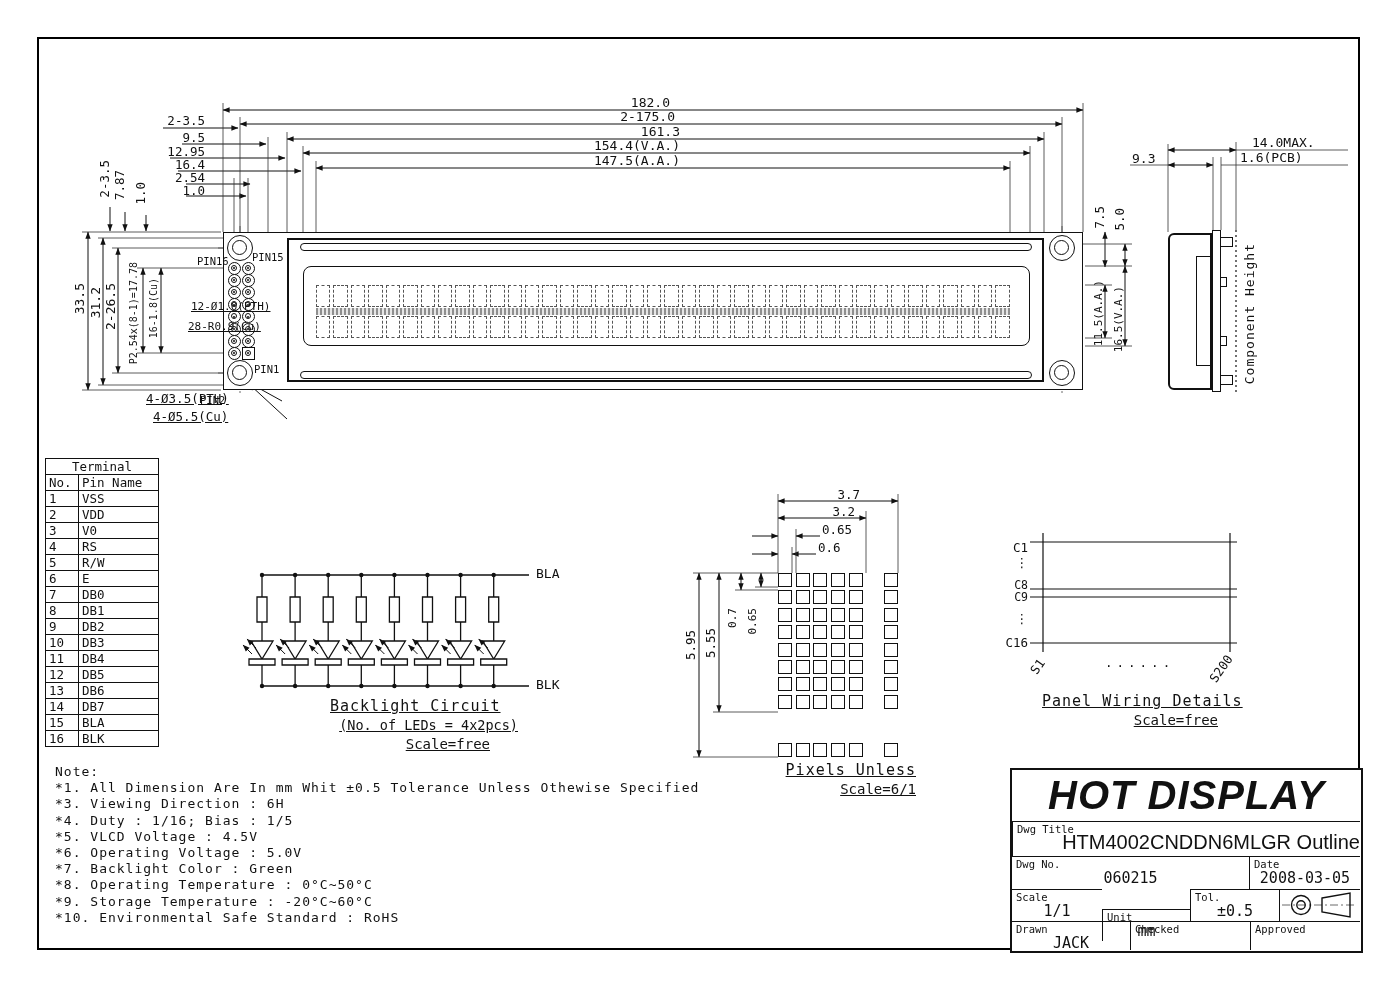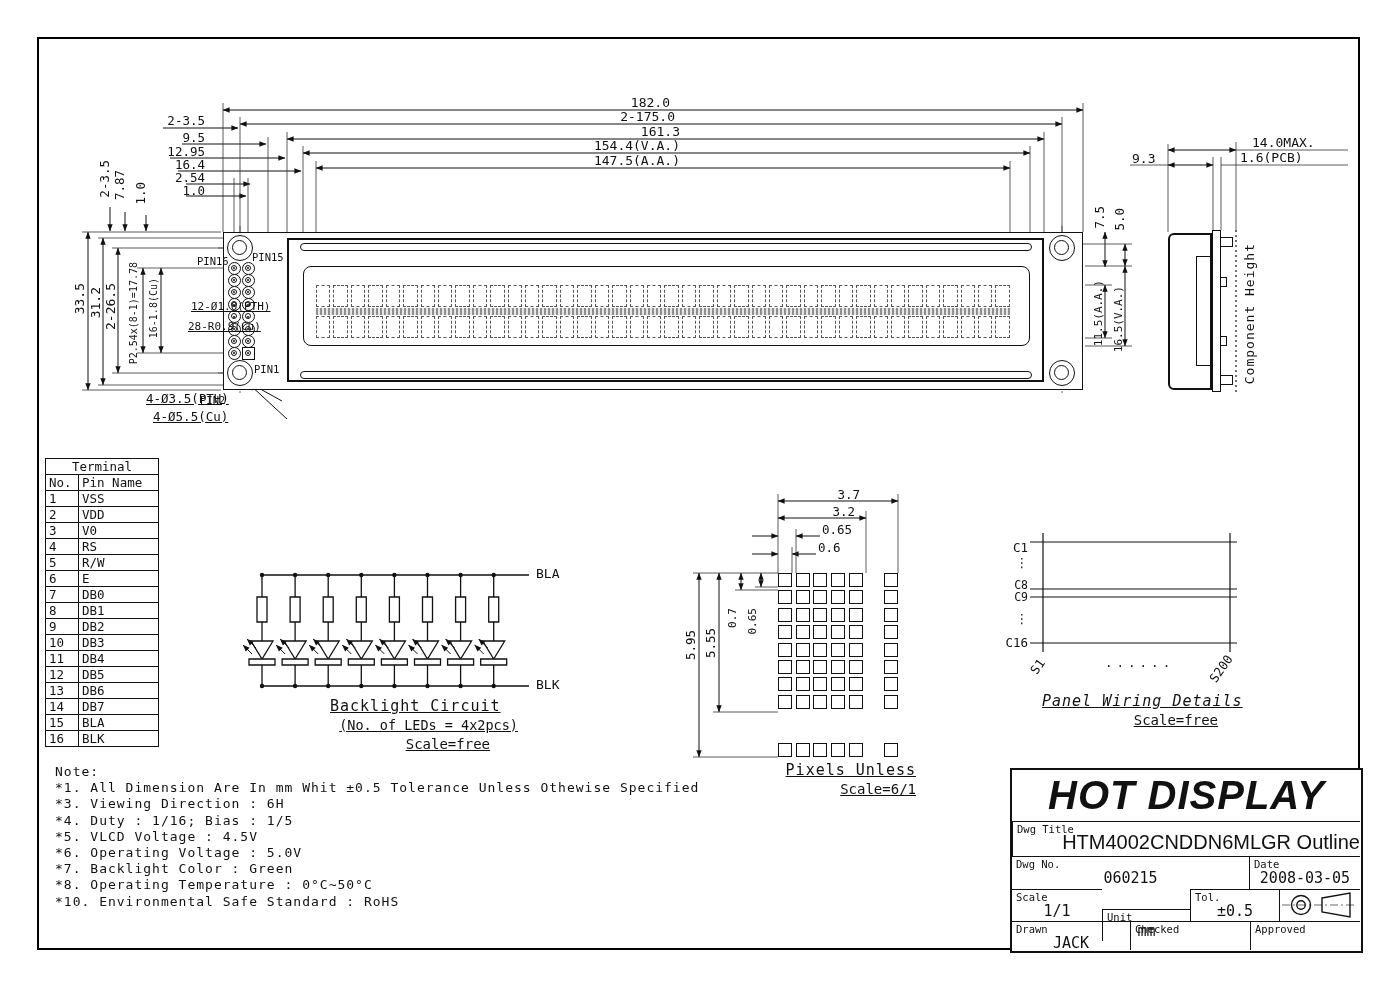--- a/index.html
+++ b/index.html
@@ -566,33 +566,34 @@
 
   <div class="lbl rt" style="left:1000px;top:535px;width:28px;margin-top:6px;">C1</div>
   <div class="lbl rt" style="left:1000px;top:556px;width:28px;">⋮</div>
   <div class="lbl rt" style="left:1000px;top:579px;width:28px;font-size:11.5px;">C8</div>
   <div class="lbl rt" style="left:1000px;top:591px;width:28px;font-size:11.5px;">C9</div>
   <div class="lbl rt" style="left:1000px;top:612px;width:28px;">⋮</div>
   <div class="lbl rt" style="left:1000px;top:636px;width:28px;">C16</div>
   <div class="lbl" style="left:1030px;top:660px;transform:rotate(-55deg);">S1</div>
   <div class="lbl" style="left:1206px;top:662px;transform:rotate(-55deg);">S200</div>
   <div class="lbl" style="left:1105px;top:656px;letter-spacing:4px;">......</div>
-  <div class="lbl ctr sec-title" style="left:1042px;top:694px;width:176px;font-style:italic;">Panel Wiring Details</div>
+  <div class="lbl ctr sec-title" style="left:1042px;top:694px;width:176px;">Panel Wiring Details</div>
   <div class="lbl ctr ul" style="left:1042px;top:713px;width:176px;font-size:14px;">Scale=free</div>
 
   <div class="abs" id="notes">
     <div>Note:</div>
     <div id="note-lines">
         <div>*1. All Dimension Are In mm Whit ±0.5 Tolerance Unless Othewise Specified</div>
         <div>*3. Viewing Direction : 6H</div>
         <div>*4. Duty : 1/16; Bias : 1/5</div>
         <div>*5. VLCD Voltage : 4.5V</div>
         <div>*6. Operating Voltage : 5.0V</div>
         <div>*7. Backlight Color : Green</div>
         <div>*8. Operating Temperature : 0°C~50°C</div>
+        <div>*9. Storage Temperature : -20°C~60°C</div>
         <div>*10. Environmental Safe Standard : RoHS</div>
       </div>
   </div>
 
   <div class="abs" id="tb">
     <div class="tcell" id="company">HOT DISPLAY</div>
     <div class="tcell" style="left:0;top:51px;width:348px;height:35px;">
       <span class="tlabel">Dwg Title</span>
       <div class="tval" style="top:9px;font-family:'Liberation Sans',sans-serif;font-size:20px;text-align:right;">HTM4002CNDDN6MLGR Outline</div>
     </div>

